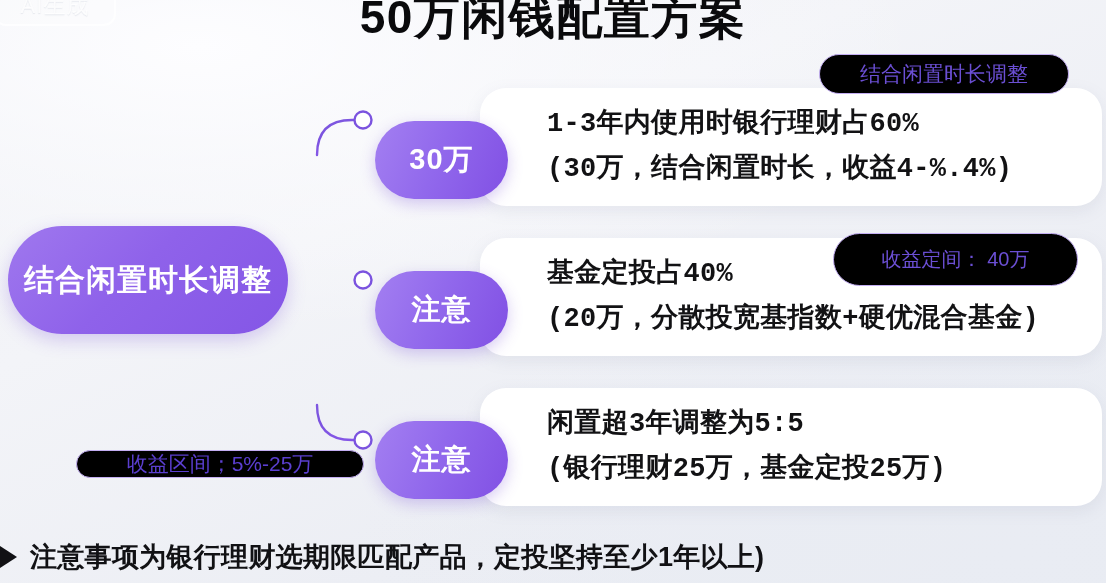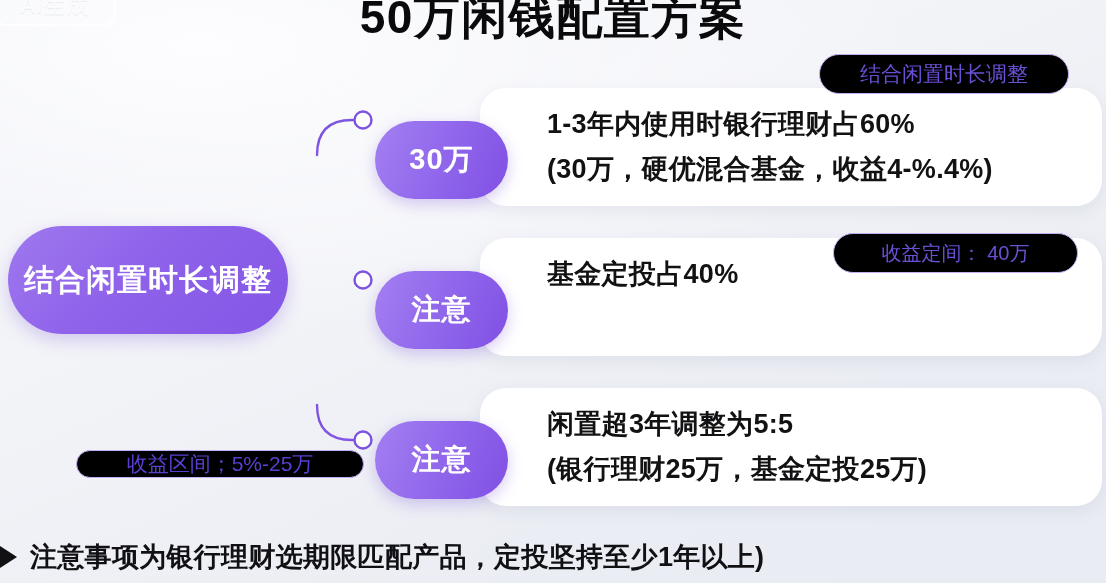--- a/index.html
+++ b/index.html
@@ -49,21 +49,21 @@
     display:flex; align-items:center; justify-content:center;
     border:1.6px solid #c3aef2;
     border-radius:999px;
     background:#000000;
     color:#6b4fd4;
     font-size:21px;
     white-space:nowrap;
     z-index:7;
   }
   #tag-top    { left:819px; top:54px;  width:250px; height:40px; }
-  #tag-mid    { left:833px; top:233px; width:245px; height:40px; font-size:20px; }
+  #tag-mid    { left:833px; top:233px; width:245px; height:53px; font-size:20px; }
   #tag-bottom { left:76px;  top:450px; width:288px; height:28px; color:#5b3fd0; }
 
   
   #root-node {
     position:absolute; left:8px; top:226px;
     width:280px; height:108px;
     border-radius:54px;
     background:linear-gradient(135deg,#9f78ee 0%, #8f62ea 45%, #8456e6 100%);
     box-shadow:0 6px 18px rgba(122,84,214,0.28);
     display:flex; flex-direction:row;
@@ -86,20 +86,21 @@
   #row-3 { top:388px; }
 
   .card {
     position:absolute; left:105px; top:0;
     width:622px; height:118px;
     background:#ffffff;
     border-radius:26px;
     box-shadow:0 5px 16px rgba(120,130,160,0.13);
     padding:14px 0 0 67px;
     z-index:5;
+    font-family:Liberation Mono, monospace;
   }
   .card-line {
     font-size:27px; font-weight:bold; color:#121214;
     line-height:45px; white-space:nowrap; letter-spacing:0.3px;
   }
 
   .pill {
     position:absolute; left:0; top:18px;
     width:133px; height:78px;
     border-radius:39px;
@@ -174,30 +175,31 @@
 </svg>
 
 <div id="root-node">
   <span>结合闲置时长</span>
   <span>调整</span>
 </div>
 
 <div class="row" id="row-1">
   <div class="card">
     <div class="card-line">1-3年内使用时银行理财占60%</div>
-    <div class="card-line">(30万，硬优混合基金，收益4-%.4%)</div>
+    <div class="card-line">(30万，结合闲置时长，收益4-%.4%)</div>
   </div>
   <div class="pill">
     <span>30万</span>
   </div>
 </div>
 
 <div class="row" id="row-2">
   <div class="card">
     <div class="card-line">基金定投占40%</div>
+    <div class="card-line">(20万，分散投宽基指数+硬优混合基金)</div>
   </div>
   <div class="pill">
     <span>注意</span>
   </div>
 </div>
 
 <div class="row" id="row-3">
   <div class="card">
     <div class="card-line">闲置超3年调整为5:5</div>
     <div class="card-line">(银行理财25万，基金定投25万)</div>

